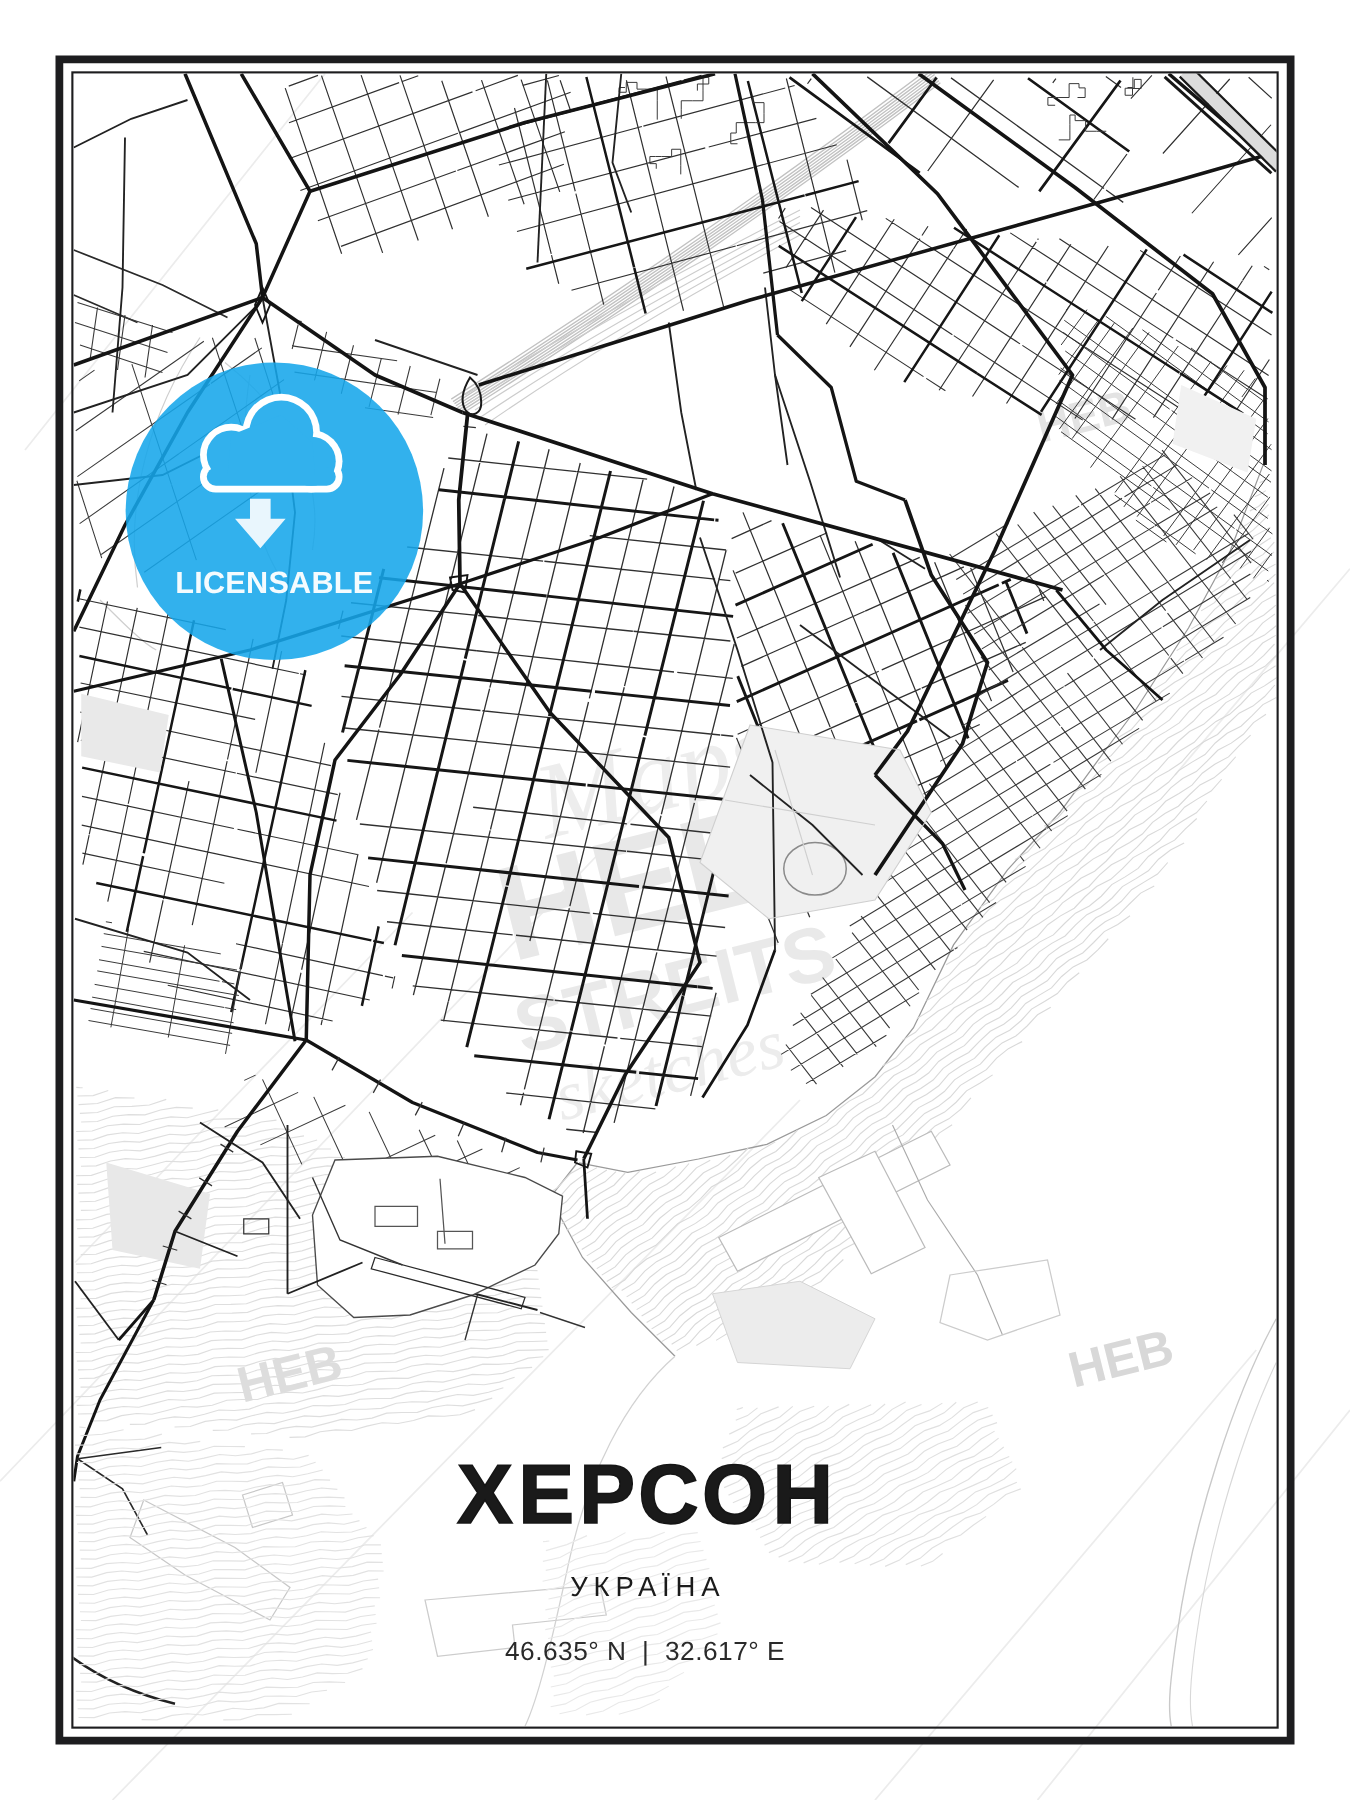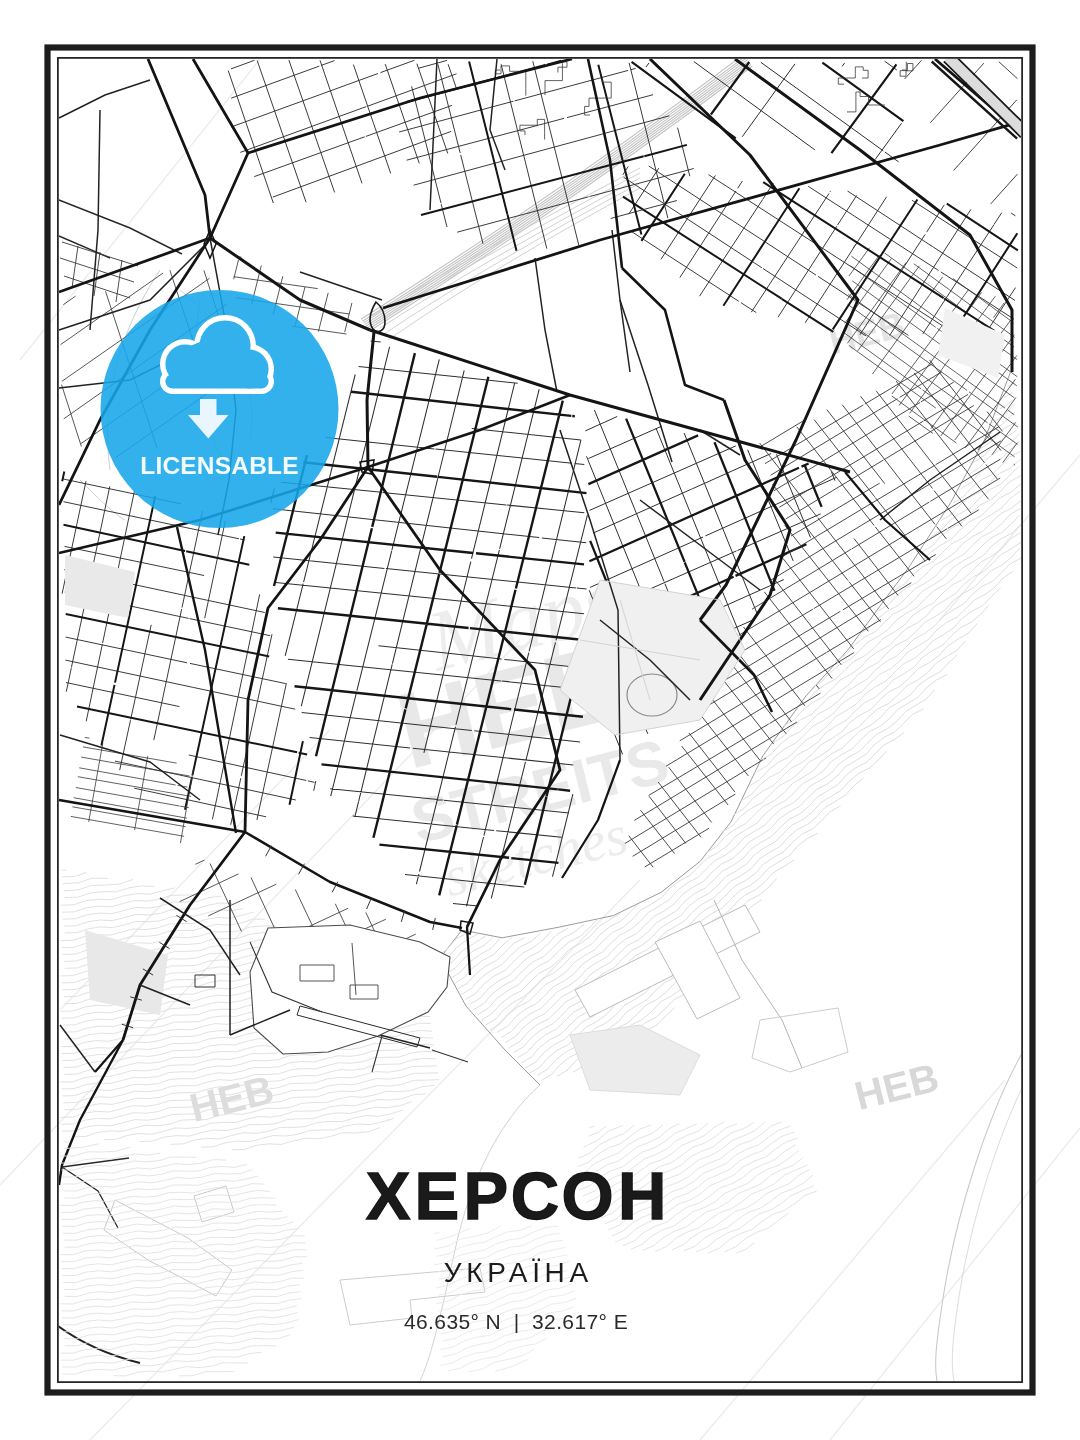--- a/index.html
+++ b/index.html
@@ -215,14 +215,14 @@
       <polygon points="185,348 225,332 250,354 252,380 182,380"></polygon>
     </g>
 <path d="M200,399 L216.5,399 L216.5,415 L228.5,415 L208.3,438.5 L188,415 L200,415 Z" fill="#e9f6fd"></path>
 <text x="219.5" y="474" font-family="Liberation Sans, sans-serif" font-weight="bold" font-size="24.5" fill="#f4fbfe" text-anchor="middle" letter-spacing="0.2">LICENSABLE</text>
 <rect x="47.5" y="47.5" width="985" height="1345" fill="none" stroke="#1d1d1f" stroke-width="6.2"></rect>
 <rect x="57.9" y="57.9" width="964.2" height="1324.2" fill="none" stroke="#1d1d1f" stroke-width="1.7"></rect>
 </svg>
 
 <div class="t" style="top:1157px;font-size:67px;font-weight:bold;letter-spacing:4.2px;text-indent:4.2px;-webkit-text-stroke:1.3px #151515">ХЕРСОН</div>
 
-<div class="t" style="top:1257px;font-size:28px;letter-spacing:4.7px;text-indent:4.7px;color:#1b1b1b">УКРАЇНА</div>
+<div class="t" style="top:1257px;font-size:22px;letter-spacing:4.7px;text-indent:4.7px;color:#1b1b1b">УКРАЇНА</div>
 
 <div class="t" style="top:1310px;font-size:21px;letter-spacing:0.4px;color:#2a2a2a">46.635° N&nbsp;&nbsp;|&nbsp;&nbsp;32.617° E</div>
 </body></html>

